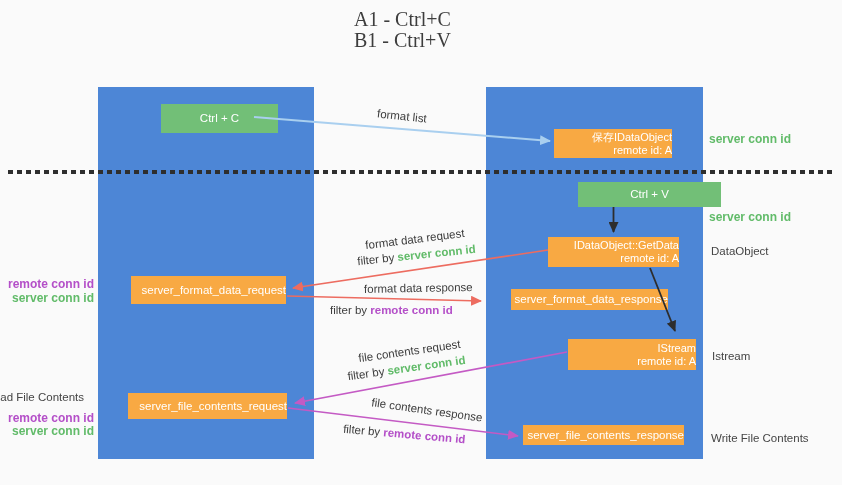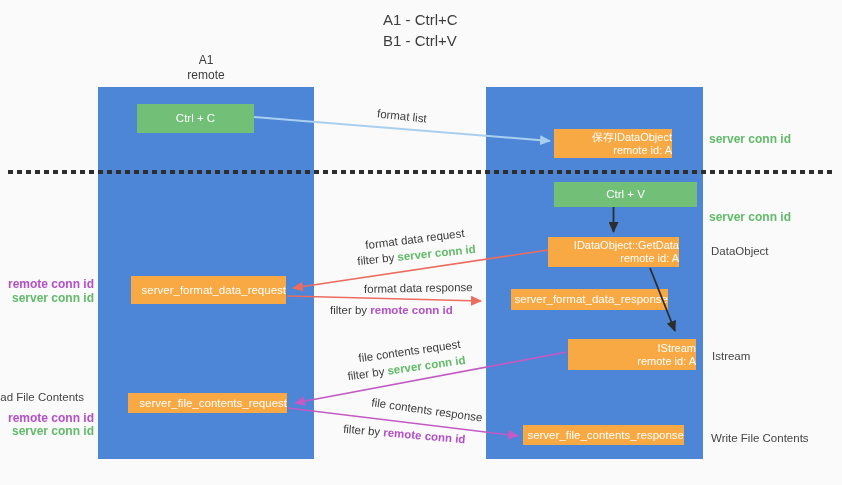--- a/index.html
+++ b/index.html
@@ -1,36 +1,36 @@
 <!DOCTYPE html>
 <html style="--c-column-blue: #4d86d6; --c-box-green: #72bf77; --c-box-orange: #f8a943; --c-green-id: #61bb69; --c-purple-id: #b44fc8; --c-arrow-salmon: #ed6c60; --c-arrow-magenta: #c45ac4; --c-arrow-lightblue: #a9cfef; --c-arrow-black: #2d2d2d;"><head>
 <meta charset="utf-8">
 <style>
   html,body{margin:0;padding:0;background:#fafafa;}
   .canvas{
     position:relative;width:842px;height:485px;background:#fafafa;
     font-family:"Liberation Sans",sans-serif;color:#3d3d3d;overflow:hidden;
   }
-  .title{position:absolute;left:383px;top:9px;font-size:15px;line-height:21px;white-space:pre;}
+  .title{position:absolute;left:354px;top:9px;font-size:20px;line-height:21px;white-space:pre;font-family:Liberation Serif, serif;}
   .lane{position:absolute;top:87px;height:372px;background:var(--c-column-blue,#4d86d6);z-index:1;}
   .lane-a{left:98px;width:216px;}
   .lane-b{left:486px;width:217px;}
   .lane-header{position:absolute;top:53px;text-align:center;font-size:12px;line-height:15px;z-index:2;}
   .lane-header-a{left:98px;width:216px;}
   .lane-header-b{left:486px;width:217px;}
   .divider{
     position:absolute;top:170px;left:8px;width:826px;height:4px;z-index:3;
     background-image:repeating-linear-gradient(90deg,#2e2e2e 0 5px,transparent 5px 9px);
   }
   .arrow-layer{position:absolute;left:0;top:0;z-index:5;pointer-events:none;}
   .node{
     position:absolute;display:flex;flex-direction:column;justify-content:center;
     align-items:center;color:#fff;text-align:center;font-size:11.5px;line-height:13px;z-index:4;
   }
-  .node.green{background:var(--c-box-green,#72bf77);}
+  .node.green{background:var(--c-box-green,#72bf77);margin-left:24px;}
   .node.orange{background:var(--c-box-orange,#f8a943);align-items:flex-end;}
   .elabel{position:absolute;font-size:11.5px;white-space:nowrap;z-index:6;color:#3d3d3d;}
   .green-id{color:var(--c-green-id,#61bb69);font-weight:bold;}
   .purple-id{color:var(--c-purple-id,#b44fc8);font-weight:bold;}
   .side{position:absolute;font-size:12px;line-height:13px;white-space:nowrap;z-index:6;}
   .side.green{color:var(--c-green-id,#61bb69);font-weight:bold;}
   .side.purple{color:var(--c-purple-id,#b44fc8);font-weight:bold;}
   .side.gray{color:#454545;font-size:11.5px;}
   .r-align{right:748px;text-align:right;}
   .arrow{fill:none;}
@@ -43,24 +43,20 @@
   #m-salmon path{fill:var(--c-arrow-salmon,#ed6c60);}
   #m-magenta path{fill:var(--c-arrow-magenta,#c45ac4);}
 </style>
 </head>
 <body>
 
 <div class="canvas">
 
   <div class="title"><span>A1 - Ctrl+C</span><br><span>B1 - Ctrl+V</span></div>
 
-  <div class="lane-header lane-header-a">
-    <div>A1</div>
-    <div>remote</div>
-  </div>
 
   <div class="lane lane-a"></div>
   <div class="lane lane-b"></div>
 
   <div class="divider"></div>
 
   <svg class="arrow-layer" width="842" height="485">
     <defs>
       <marker id="m-blue" markerUnits="userSpaceOnUse" markerWidth="12" markerHeight="10" refX="10" refY="5" orient="auto">
           <path d="M0,0 L11,5 L0,10 Z"></path>
@@ -104,21 +100,21 @@
   <div class="node orange" style="left:568px;top:339px;width:128px;height:31px;font-size:11px;">
     <span>IStream</span>
     <span>remote id: A</span>
   </div>
   <div class="node orange" style="left:523px;top:425px;width:161px;height:20px;">
       <span>server_file_contents_response</span>
     </div>
   <div class="node orange" style="left:131px;top:276px;width:155px;height:28px;">
       <span>server_format_data_request</span>
     </div>
-  <div class="node orange" style="left:128px;top:393px;width:159px;height:20px;">
+  <div class="node orange" style="left:128px;top:393px;width:159px;height:26px;">
       <span>server_file_contents_request</span>
     </div>
 
   <div class="elabel" style="left:377px;top:110px;transform:rotate(6deg);">format list</div>
   <div class="elabel" style="left:365px;top:233px;transform:rotate(-7deg);">format data request</div>
   <div class="elabel" style="left:357px;top:249px;transform:rotate(-6deg);"><span>filter by </span><span class="green-id">server conn id</span></div>
   <div class="elabel" style="left:364px;top:282px;transform:rotate(-1deg);">format data response</div>
   <div class="elabel" style="left:330px;top:304px;"><span>filter by </span><span class="purple-id">remote conn id</span></div>
   <div class="elabel" style="left:358px;top:345px;transform:rotate(-8deg);">file contents request</div>
   <div class="elabel" style="left:347px;top:362px;transform:rotate(-8deg);"><span>filter by </span><span class="green-id">server conn id</span></div>

